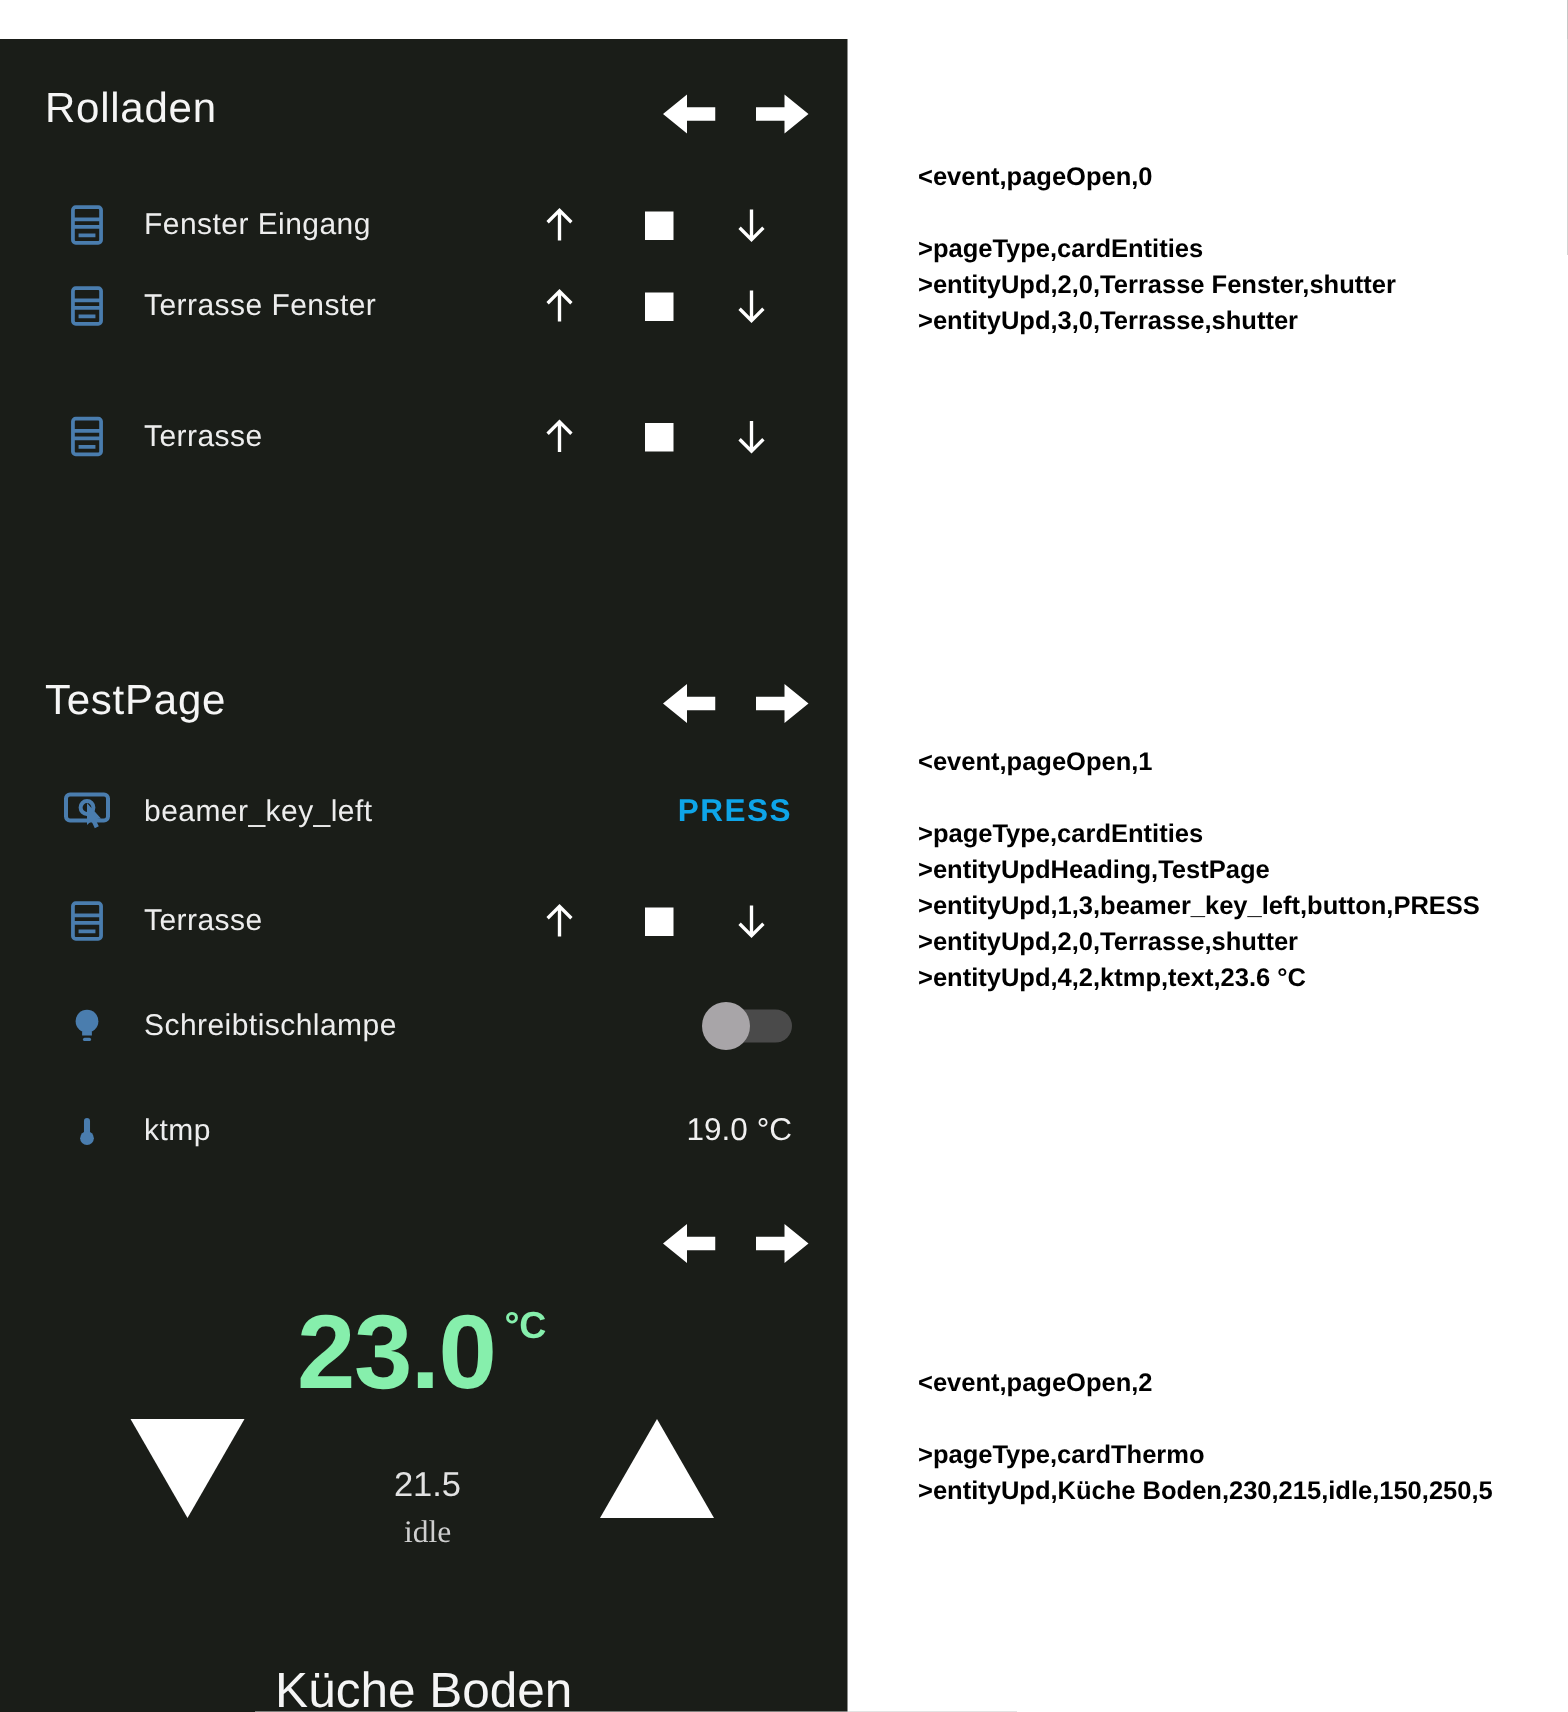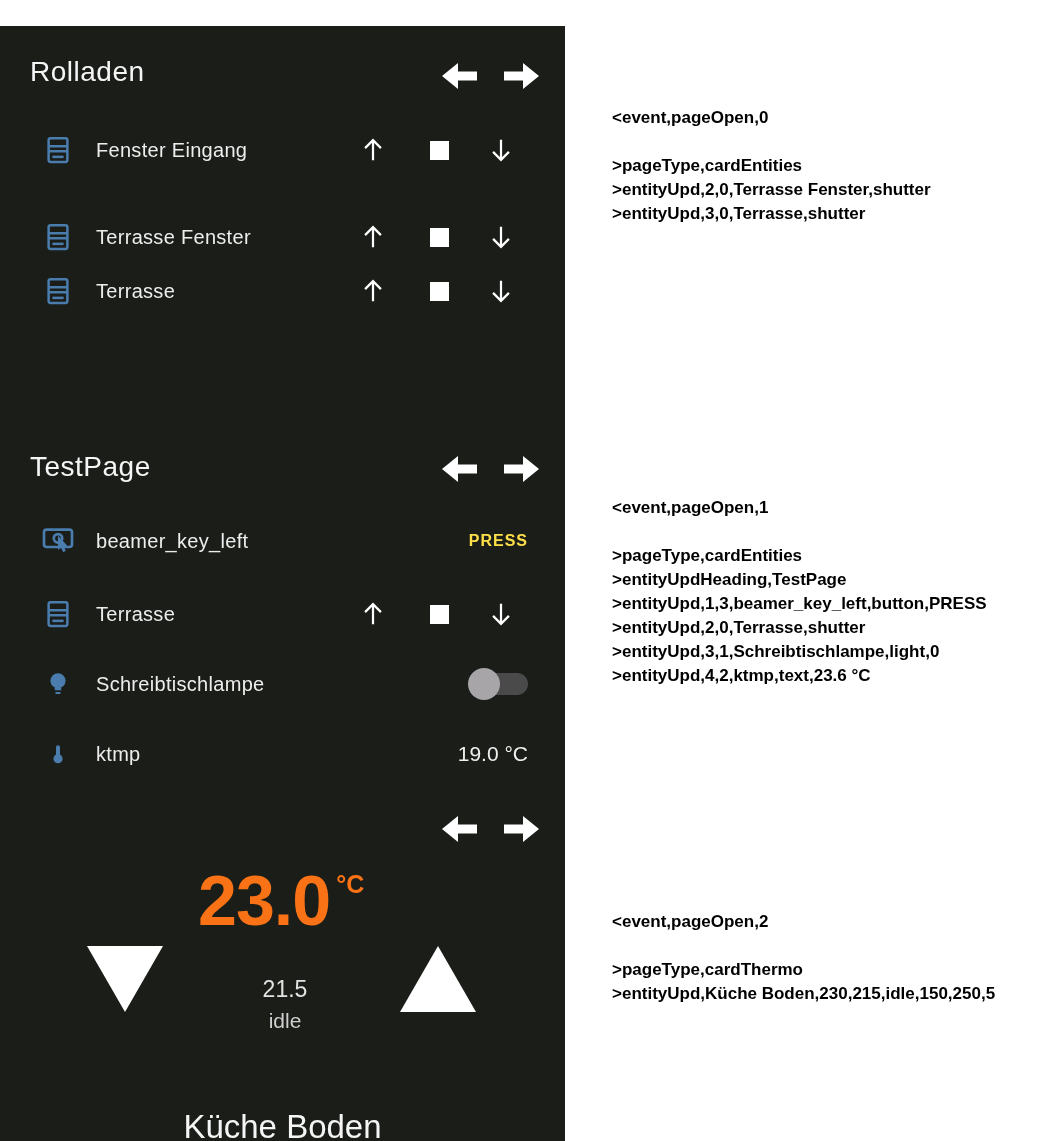--- a/index.html
+++ b/index.html
@@ -18,36 +18,36 @@
   .row { position:absolute; left:0; width:565px; height:46px; }
   .row .ent-icon { position:absolute; left:40px; top:0; width:36px; height:46px; display:flex; align-items:center; justify-content:center; }
   .row .ent-label { position:absolute; left:96px; top:0; height:46px; line-height:46px; font-size:20px; color:#ededed; letter-spacing:0.3px; }
   .ctl { position:absolute; top:0; width:42px; height:46px; display:flex; align-items:center; justify-content:center; cursor:pointer; }
   .ctl-up   { left:352px; }
   .ctl-stop { left:418px; }
   .ctl-down { left:480px; }
   .stop-square { width:19px; height:19px; background:#ffffff; }
 
   .press-value { position:absolute; right:37px; top:0; height:46px; line-height:46px;
-                 font-size:16px; font-weight:600; color:#fde047; letter-spacing:1px; cursor:pointer; }
+                 font-size:21px; font-weight:600; color:#0ea5e9; letter-spacing:1px; cursor:pointer; }
   .text-value  { position:absolute; right:37px; top:0; height:46px; line-height:46px; font-size:21px; color:#f0f0f0; }
 
   .toggle { position:absolute; left:468px; top:7px; width:60px; height:32px; cursor:pointer; }
   .toggle .track { position:absolute; left:12px; top:5px; width:48px; height:22px; border-radius:11px; background:#4a4a4a; }
   .toggle .knob  { position:absolute; left:0; top:0; width:32px; height:32px; border-radius:50%; background:#a8a5a8; }
 
   
-  .thermo-temp { position:absolute; left:198px; top:840px; display:flex; align-items:flex-start; color:#f97316; }
+  .thermo-temp { position:absolute; left:198px; top:840px; display:flex; align-items:flex-start; color:#86efac; }
   .thermo-temp .big { font-size:70px; font-weight:700; line-height:1; letter-spacing:-1px; }
   .thermo-temp .unit { font-size:25px; font-weight:700; margin-top:4px; margin-left:6px; }
   .tri { position:absolute; top:918px; width:78px; height:70px; cursor:pointer; }
   .tri-down { left:86px; }
   .tri-up   { left:399px; }
   .thermo-target { position:absolute; left:195px; top:950px; width:180px; text-align:center; font-size:23px; color:#e2e2e2; }
-  .thermo-state  { position:absolute; left:195px; top:983px; width:180px; text-align:center; font-size:21px; color:#cfcfcf; }
+  .thermo-state  { position:absolute; left:195px; top:983px; width:180px; text-align:center; font-size:21px; color:#cfcfcf;font-family:Liberation Serif, serif; }
   .thermo-title  { position:absolute; left:0; top:1082px; width:565px; text-align:center; font-size:33px; color:#f5f5f5; }
 
   
   .anno { position:absolute; left:612px; color:#000000; font-size:17px; font-weight:700; line-height:24px; }
   .anno-1 { top:80px; }
   .anno-2 { top:470px; }
   .anno-3 { top:884px; }
   .anno-event { margin-bottom:24px; }
 
   svg { display:block; }
@@ -95,21 +95,21 @@
         <span class="ctl ctl-stop">
             <span class="stop-square"></span>
           </span>
         <span class="ctl ctl-down">
             <svg width="28" height="30" viewBox="0 0 30 32" fill="none" stroke="#ffffff" stroke-width="2.4">
               <path d="M15 5 L15 26 M6.5 18 L15 26.5 L23.5 18"></path>
             </svg>
           </span>
       </div>
 
-      <div class="row" style="top:188px;">
+      <div class="row" style="top:155px;">
         <span class="ent-icon">
           <svg width="30" height="32" viewBox="0 0 24 24" fill="none" stroke="#4a7dae" stroke-width="2">
               <rect x="4.5" y="2.5" width="15" height="19" rx="1.5"></rect>
               <line x1="4.5" y1="9" x2="19.5" y2="9"></line>
               <line x1="4.5" y1="13" x2="19.5" y2="13"></line>
               <line x1="7.5" y1="17.5" x2="16.5" y2="17.5"></line>
             </svg>
         </span>
         <span class="ent-label">Terrasse Fenster</span>
         <span class="ctl ctl-up">
@@ -285,21 +285,20 @@
     <div>&gt;entityUpd,2,0,Terrasse Fenster,shutter</div>
     <div>&gt;entityUpd,3,0,Terrasse,shutter</div>
   </div>
 
   <div class="anno anno-2">
     <div class="anno-event">&lt;event,pageOpen,1</div>
     <div>&gt;pageType,cardEntities</div>
     <div>&gt;entityUpdHeading,TestPage</div>
     <div>&gt;entityUpd,1,3,beamer_key_left,button,PRESS</div>
     <div>&gt;entityUpd,2,0,Terrasse,shutter</div>
-    <div>&gt;entityUpd,3,1,Schreibtischlampe,light,0</div>
     <div>&gt;entityUpd,4,2,ktmp,text,23.6 °C</div>
   </div>
 
   <div class="anno anno-3">
     <div class="anno-event">&lt;event,pageOpen,2</div>
     <div>&gt;pageType,cardThermo</div>
     <div>&gt;entityUpd,Küche Boden,230,215,idle,150,250,5</div>
   </div>
 
 </div>

